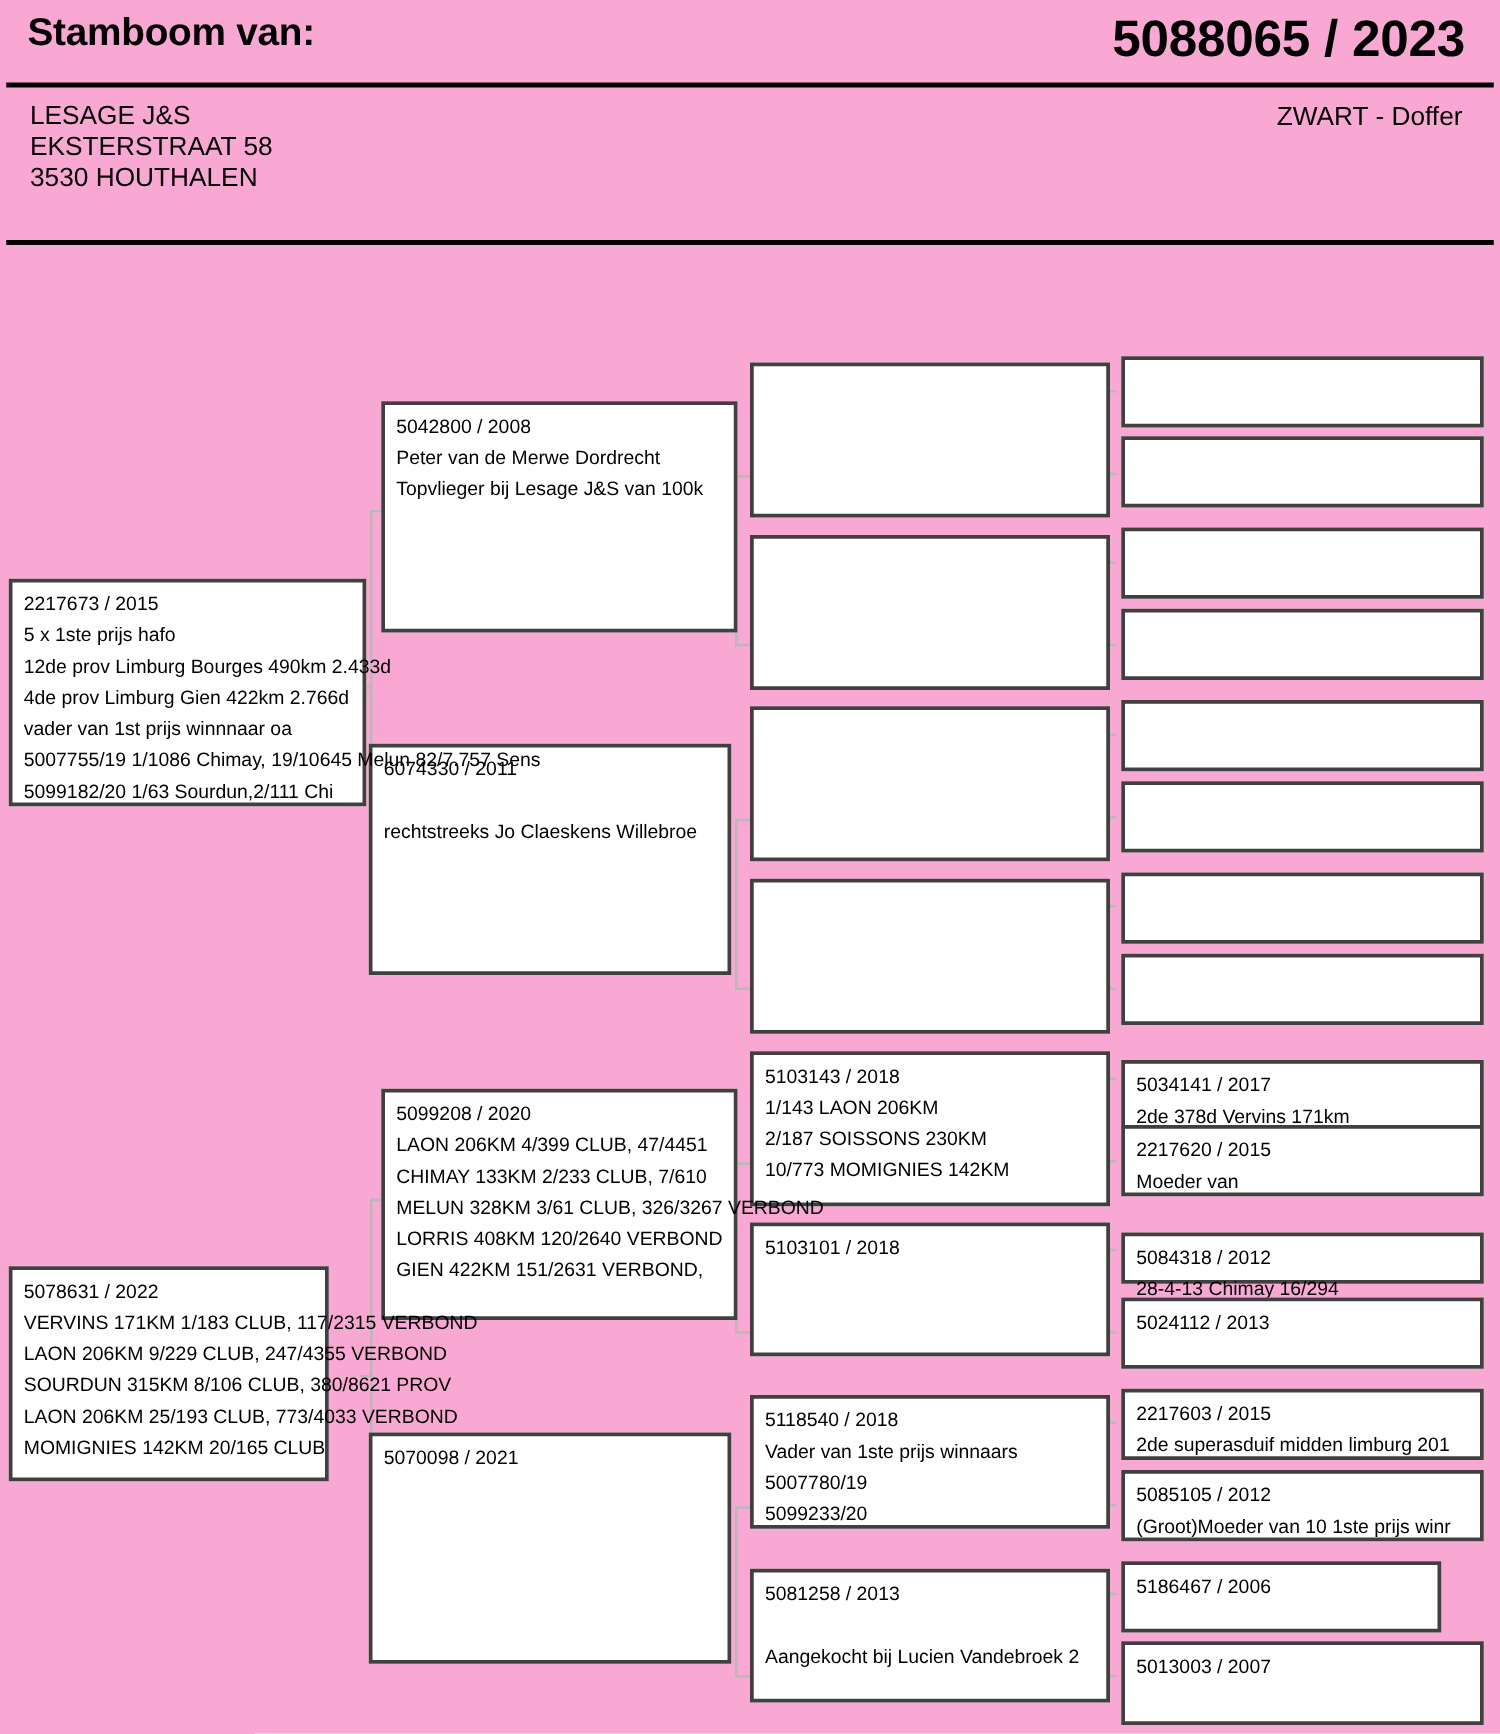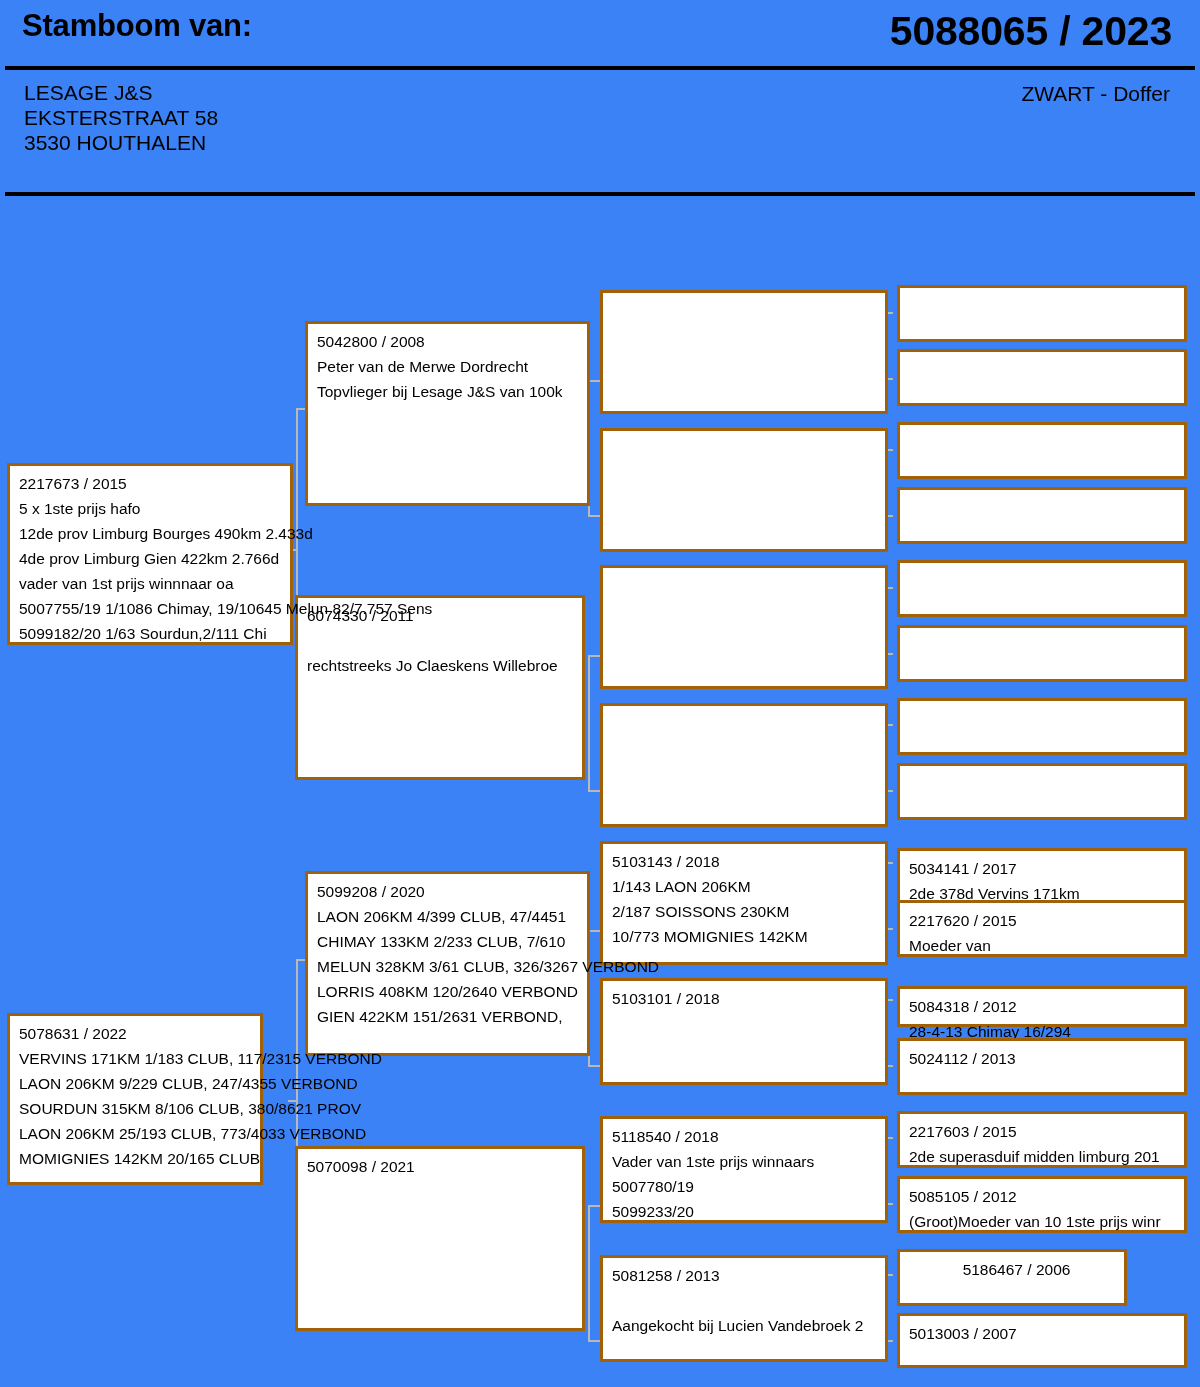--- a/index.html
+++ b/index.html
@@ -10,21 +10,21 @@
   }
   body {
     font-family: "Liberation Sans", sans-serif;
     color: #000000;
   }
   #page {
     position: relative;
     width: 1200px;
     height: 1387px;
     overflow: hidden;
-    background: #3b82f6;
+    background: #f9a8d4;
     text-decoration: underline;
   }
 
   
   .hdr-title {
     position: absolute;
     left: 22px;
     top: 8px;
     font-size: 31px;
     font-weight: bold;
@@ -66,21 +66,21 @@
     right: 30px;
     top: 82px;
     font-size: 21px;
     white-space: nowrap;
   }
 
   
   .pbox {
     position: absolute;
     box-sizing: border-box;
-    border: 3px solid #a16207;
+    border: 3px solid #404040;
     background: #ffffff;
     padding: 5px 0 0 9px;
     overflow: visible;
     white-space: nowrap;
   }
   .pbox .ln {
     font-size: 15.5px;
     line-height: 25px;
     white-space: nowrap;
     height: 25px;
@@ -186,24 +186,24 @@
     <div class="ln">5024112 / 2013</div>
   </div>
   <div class="pbox" style="left:897px; top:1111px; width:290px; height:57px;">
     <div class="ln">2217603 / 2015</div>
     <div class="ln">2de superasduif midden limburg 201</div>
   </div>
   <div class="pbox" style="left:897px; top:1176px; width:290px; height:57px;">
     <div class="ln">5085105 / 2012</div>
     <div class="ln">(Groot)Moeder van 10 1ste prijs winr</div>
   </div>
-  <div class="pbox" style="left:897px; top:1249px; width:230px; height:57px;text-align:center;">
+  <div class="pbox" style="left:897px; top:1249px; width:256px; height:57px;">
     <div class="ln">5186467 / 2006</div>
   </div>
-  <div class="pbox" style="left:897px; top:1313px; width:290px; height:55px;">
+  <div class="pbox" style="left:897px; top:1313px; width:290px; height:67px;">
     <div class="ln">5013003 / 2007</div>
   </div>
 
   <div class="pbox" style="left:600px; top:290px; width:288px; height:124px;">
     <div class="ln"></div>
   </div>
   <div class="pbox" style="left:600px; top:428px; width:288px; height:124px;">
     <div class="ln"></div>
   </div>
   <div class="pbox" style="left:600px; top:565px; width:288px; height:124px;">

